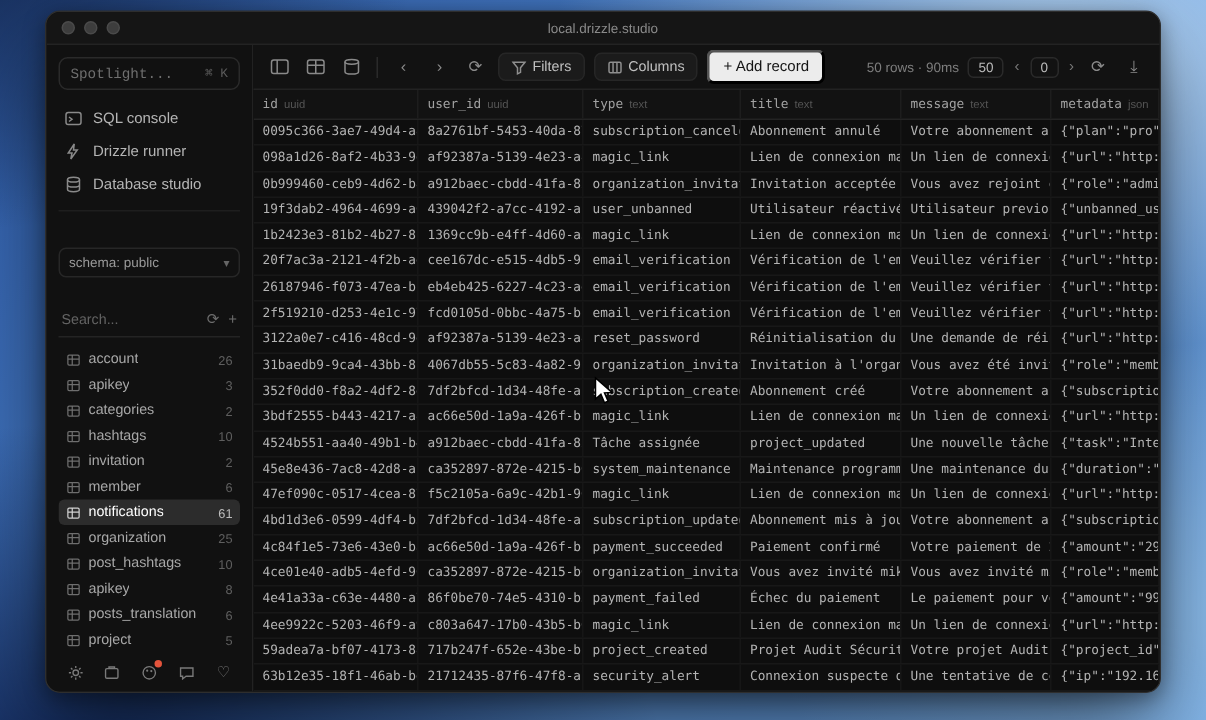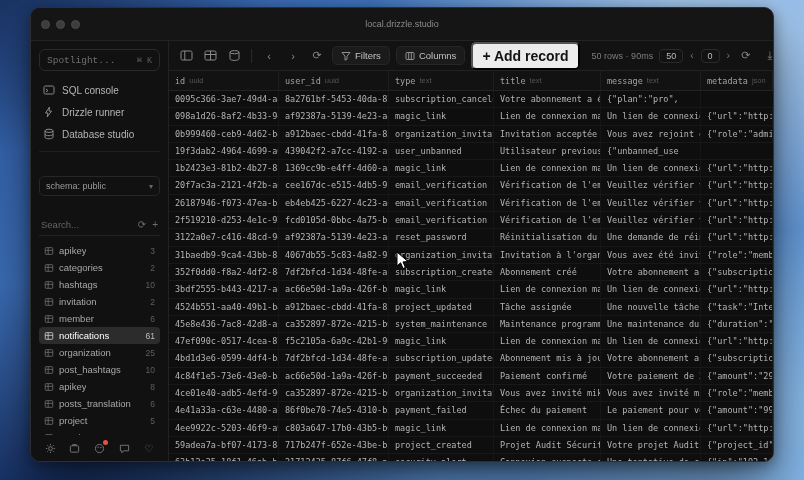--- a/index.html
+++ b/index.html
@@ -15,21 +15,21 @@
     position:relative;
   }
 
   
   .window {
     position:absolute; left:30px; top:7px; width:744px; height:455px;
     background:#101010; border:1px solid #2e2e2e; border-radius:10px;
     box-shadow:0 25px 60px rgba(0,0,0,.55), 0 4px 14px rgba(0,0,0,.4);
     overflow:hidden; display:flex; flex-direction:column;
   }
-  .titlebar { height:33px; background:#151515; border-bottom:1px solid #232323; position:relative; display:flex; align-items:center; flex:0 0 auto; }
+  .titlebar { height:22px; background:#151515; border-bottom:1px solid #232323; position:relative; display:flex; align-items:center; flex:0 0 auto; }
   .traffic { display:flex; gap:6px; margin-left:10px; }
   .dot { width:9px; height:9px; border-radius:50%; background:#3d3d3d; border:1px solid #4a4a4a; }
   .wtitle { position:absolute; left:0; right:0; text-align:center; font-size:9px; color:#8b8b8b; }
 
   .app { flex:1; display:flex; min-height:0; }
 
   
   .sidebar { width:138px; flex:0 0 auto; background:#111; border-right:1px solid #222; display:flex; flex-direction:column; padding:8px 8px 6px; }
   .spotlight { border:1px solid #2a2a2a; border-radius:6px; height:22px; display:flex; align-items:center; justify-content:space-between; padding:0 7px; color:#6f6f6f; font-size:9.5px; cursor:pointer;font-family:Liberation Mono, monospace; }
   .spotlight .kbd { color:#5c5c5c; font-size:8.5px; }
@@ -54,21 +54,21 @@
   .fico svg { display:block; }
   .reddot { position:absolute; right:-1px; top:-1px; width:5px; height:5px; border-radius:50%; background:#e4543c; }
 
   
   .main { flex:1; display:flex; flex-direction:column; min-width:0; background:#0e0e0e; }
   .toolbar { height:30px; flex:0 0 auto; display:flex; align-items:center; gap:6px; padding:0 8px; background:#121212; border-bottom:1px solid #222; }
   .ibtn { width:18px; height:18px; display:grid; place-items:center; color:#8a8a8a; font-size:11px; border-radius:4px; cursor:pointer; flex:0 0 auto; }
   .vdiv { width:1px; height:14px; background:#2a2a2a; margin:0 2px; flex:0 0 auto; }
   .tbtn { display:flex; align-items:center; gap:4px; padding:3px 8px; border-radius:5px; background:#1b1b1b; border:1px solid #262626; color:#c0c0c0; font-size:9.5px; cursor:pointer; flex:0 0 auto; }
   .tbtn svg { color:#8f8f8f; }
-  .addbtn { background:#ececec; color:#141414; font-weight:700; padding:4px 9px; border-radius:5px; font-size:14px; cursor:pointer; flex:0 0 auto; }
+  .addbtn { background:#ececec; color:#141414; font-weight:400; padding:4px 9px; border-radius:5px; font-size:10px; cursor:pointer; flex:0 0 auto; }
   .spacer { flex:1; }
   .status { font-size:9px; color:#7d7d7d; white-space:nowrap; }
   .pill { border:1px solid #2a2a2a; border-radius:4px; padding:1px 6px; font-size:9px; color:#bbb; cursor:pointer; }
   .pgchev { color:#777; font-size:10px; cursor:pointer; padding:0 1px; }
 
   
   :root { --cols: 110px 110px 105px 107px 100px 1fr; }
   .grid { flex:1; min-height:0; overflow:hidden; display:flex; flex-direction:column; }
   .ghead { display:grid; grid-template-columns:var(--cols); height:20px; flex:0 0 auto; background:#121212; border-bottom:1px solid #232323; }
   .hcell { display:flex; align-items:center; gap:4px; padding:0 6px; border-right:1px solid #1d1d1d; overflow:hidden; white-space:nowrap; cursor:pointer; }
@@ -130,20 +130,28 @@
         <span class="chev">▾</span>
       </div>
 
       <div class="searchrow">
         <span class="ph">Search...</span>
         <span class="srch-ico">⟳</span>
         <span class="srch-ico">+</span>
       </div>
 
       <div class="tlist">
+          <div class="titem">
+            <svg class="ticon" width="10" height="10" viewBox="0 0 12 12">
+              <rect x="1.5" y="2" width="9" height="8" rx="1" fill="none" stroke="currentColor"></rect>
+              <path d="M1.5 5.2h9M5 2v8" stroke="currentColor"></path>
+            </svg>
+            <span class="tname">account</span>
+            <span class="tcnt">26</span>
+          </div>
           <div class="titem">
             <svg class="ticon" width="10" height="10" viewBox="0 0 12 12">
               <rect x="1.5" y="2" width="9" height="8" rx="1" fill="none" stroke="currentColor"></rect>
               <path d="M1.5 5.2h9M5 2v8" stroke="currentColor"></path>
             </svg>
             <span class="tname">apikey</span>
             <span class="tcnt">3</span>
           </div>
           <div class="titem">
             <svg class="ticon" width="10" height="10" viewBox="0 0 12 12">
@@ -338,20 +346,21 @@
             <div class="hcell">
               <span class="hname">metadata</span>
               <span class="htype">json</span>
             </div>
           </div>
         <div class="gbody">
             <div class="grow">
               <div class="gcell">0095c366-3ae7-49d4-a84f</div>
               <div class="gcell">8a2761bf-5453-40da-87e1</div>
               <div class="gcell">subscription_canceled</div>
+              <div class="gcell">Abonnement annulé</div>
               <div class="gcell">Votre abonnement a été</div>
               <div class="gcell">{"plan":"pro",</div>
             </div>
             <div class="grow">
               <div class="gcell">098a1d26-8af2-4b33-9e6c</div>
               <div class="gcell">af92387a-5139-4e23-a861</div>
               <div class="gcell">magic_link</div>
               <div class="gcell">Lien de connexion magiq</div>
               <div class="gcell">Un lien de connexion m</div>
               <div class="gcell">{"url":"http:/</div>
@@ -361,20 +370,21 @@
               <div class="gcell">a912baec-cbdd-41fa-821c</div>
               <div class="gcell">organization_invitation</div>
               <div class="gcell">Invitation acceptée</div>
               <div class="gcell">Vous avez rejoint orga</div>
               <div class="gcell">{"role":"admin</div>
             </div>
             <div class="grow">
               <div class="gcell">19f3dab2-4964-4699-a6e2</div>
               <div class="gcell">439042f2-a7cc-4192-ab06</div>
               <div class="gcell">user_unbanned</div>
+              <div class="gcell">Utilisateur réactivé</div>
               <div class="gcell">Utilisateur previously</div>
               <div class="gcell">{"unbanned_use</div>
             </div>
             <div class="grow">
               <div class="gcell">1b2423e3-81b2-4b27-8f5d</div>
               <div class="gcell">1369cc9b-e4ff-4d60-a57b</div>
               <div class="gcell">magic_link</div>
               <div class="gcell">Lien de connexion magiq</div>
               <div class="gcell">Un lien de connexion m</div>
               <div class="gcell">{"url":"http:/</div>
@@ -431,22 +441,22 @@
               <div class="gcell">3bdf2555-b443-4217-a8e4</div>
               <div class="gcell">ac66e50d-1a9a-426f-bf87</div>
               <div class="gcell">magic_link</div>
               <div class="gcell">Lien de connexion magiq</div>
               <div class="gcell">Un lien de connexion m</div>
               <div class="gcell">{"url":"http:/</div>
             </div>
             <div class="grow">
               <div class="gcell">4524b551-aa40-49b1-b462</div>
               <div class="gcell">a912baec-cbdd-41fa-821c</div>
+              <div class="gcell">Tâche assignée</div>
               <div class="gcell">project_updated</div>
-              <div class="gcell">Tâche assignée</div>
               <div class="gcell">Une nouvelle tâche vou</div>
               <div class="gcell">{"task":"Integ</div>
             </div>
             <div class="grow">
               <div class="gcell">45e8e436-7ac8-42d8-afe5</div>
               <div class="gcell">ca352897-872e-4215-b08d</div>
               <div class="gcell">system_maintenance</div>
               <div class="gcell">Maintenance programmée</div>
               <div class="gcell">Une maintenance du sys</div>
               <div class="gcell">{"duration":"2</div>

